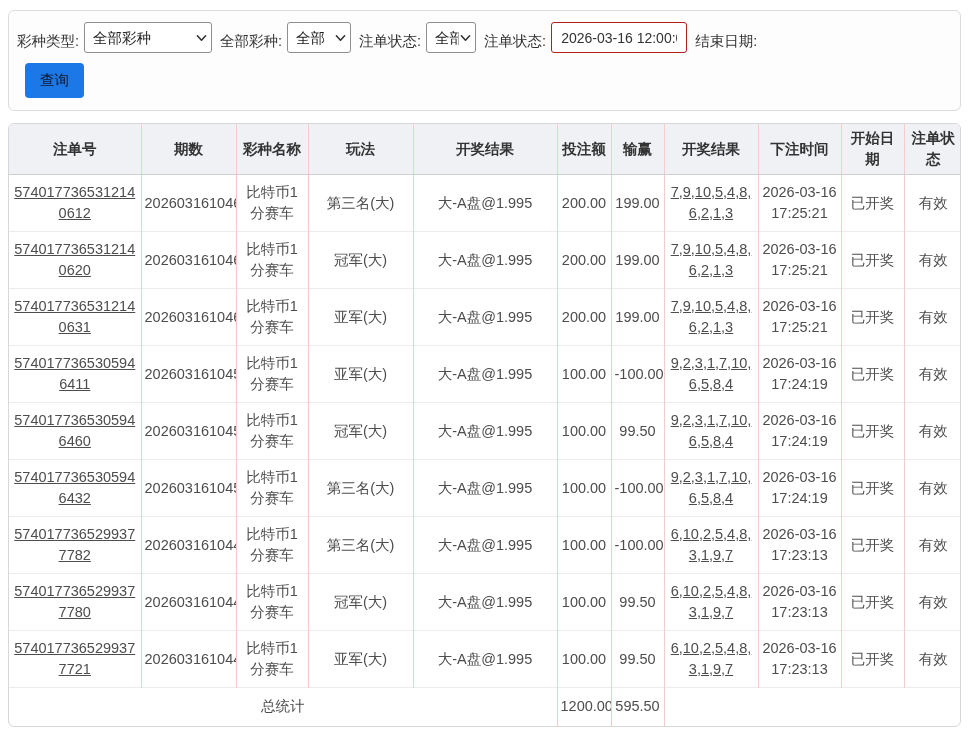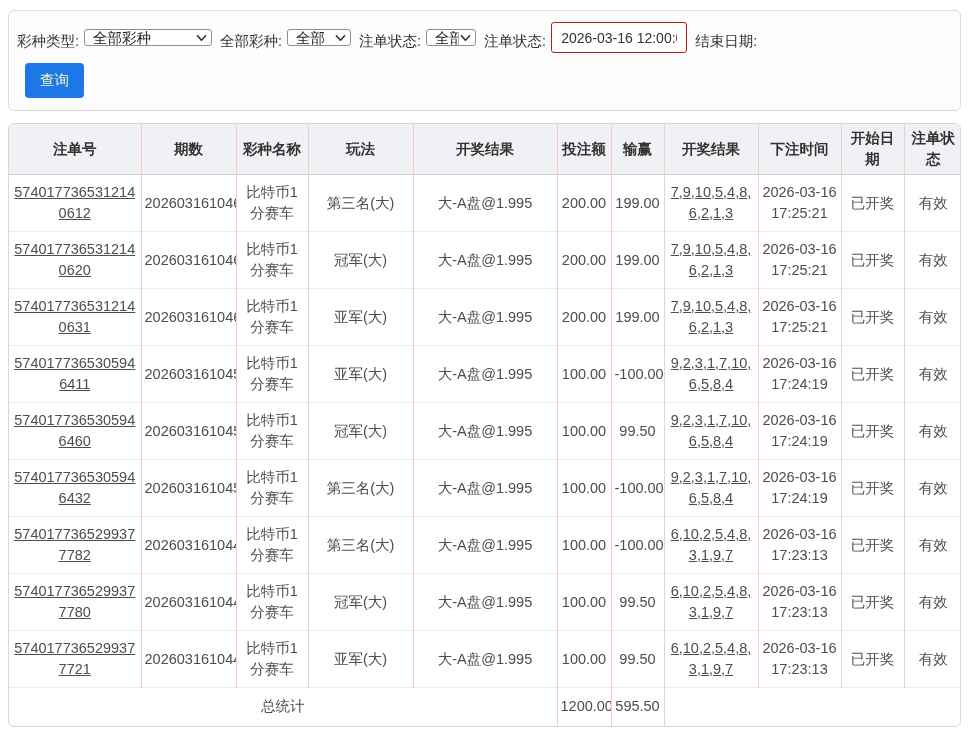--- a/index.html
+++ b/index.html
@@ -20,21 +20,21 @@
   .filter-row {
     display:flex; align-items:center; flex-wrap:nowrap;
   }
   .filter-label {
     font-size:14.5px; color:#333; white-space:nowrap;
     margin:8px 5px 0 8px;
   }
   .select-wrap { position:relative; display:inline-flex; }
   select {
     appearance:none; -webkit-appearance:none;
-    height:17px; background:#fff;
+    height:31px; background:#fff;
     border:1px solid #8f8f8f; border-radius:3px;
     font-size:14.5px; color:#222;
     padding:0 22px 0 8px;
     font-family:inherit;
   }
   .sel-lottery { width:128px; }
   .sel-draw   { width:64px; }
   .sel-order  { width:50px; padding-right:16px; }
   .chev {
     position:absolute; right:5px; top:50%; transform:translateY(-50%);
@@ -42,21 +42,21 @@
   }
   .chev svg { display:block; }
   input.date-input {
     height:31px; width:136px;
     border:1px solid #b91c1c; border-radius:3px;
     font-size:14px; color:#333; padding:1px 9px;
     font-family:inherit; background:#fff;
   }
   .query-btn {
     margin:10px 0 0 8px;
-    background:#1b78e6; color:#fef9c3;
+    background:#1b78e6; color:#0f172a;
     border:none; border-radius:4px;
     font-size:14.5px; padding:8px 15px;
     cursor:pointer; font-family:inherit;
   }
   
   .table-wrap {
     margin:0 7px 8px 8px;
     border:1px solid #d7d7d7;
     border-radius:6px;
     overflow:hidden;

